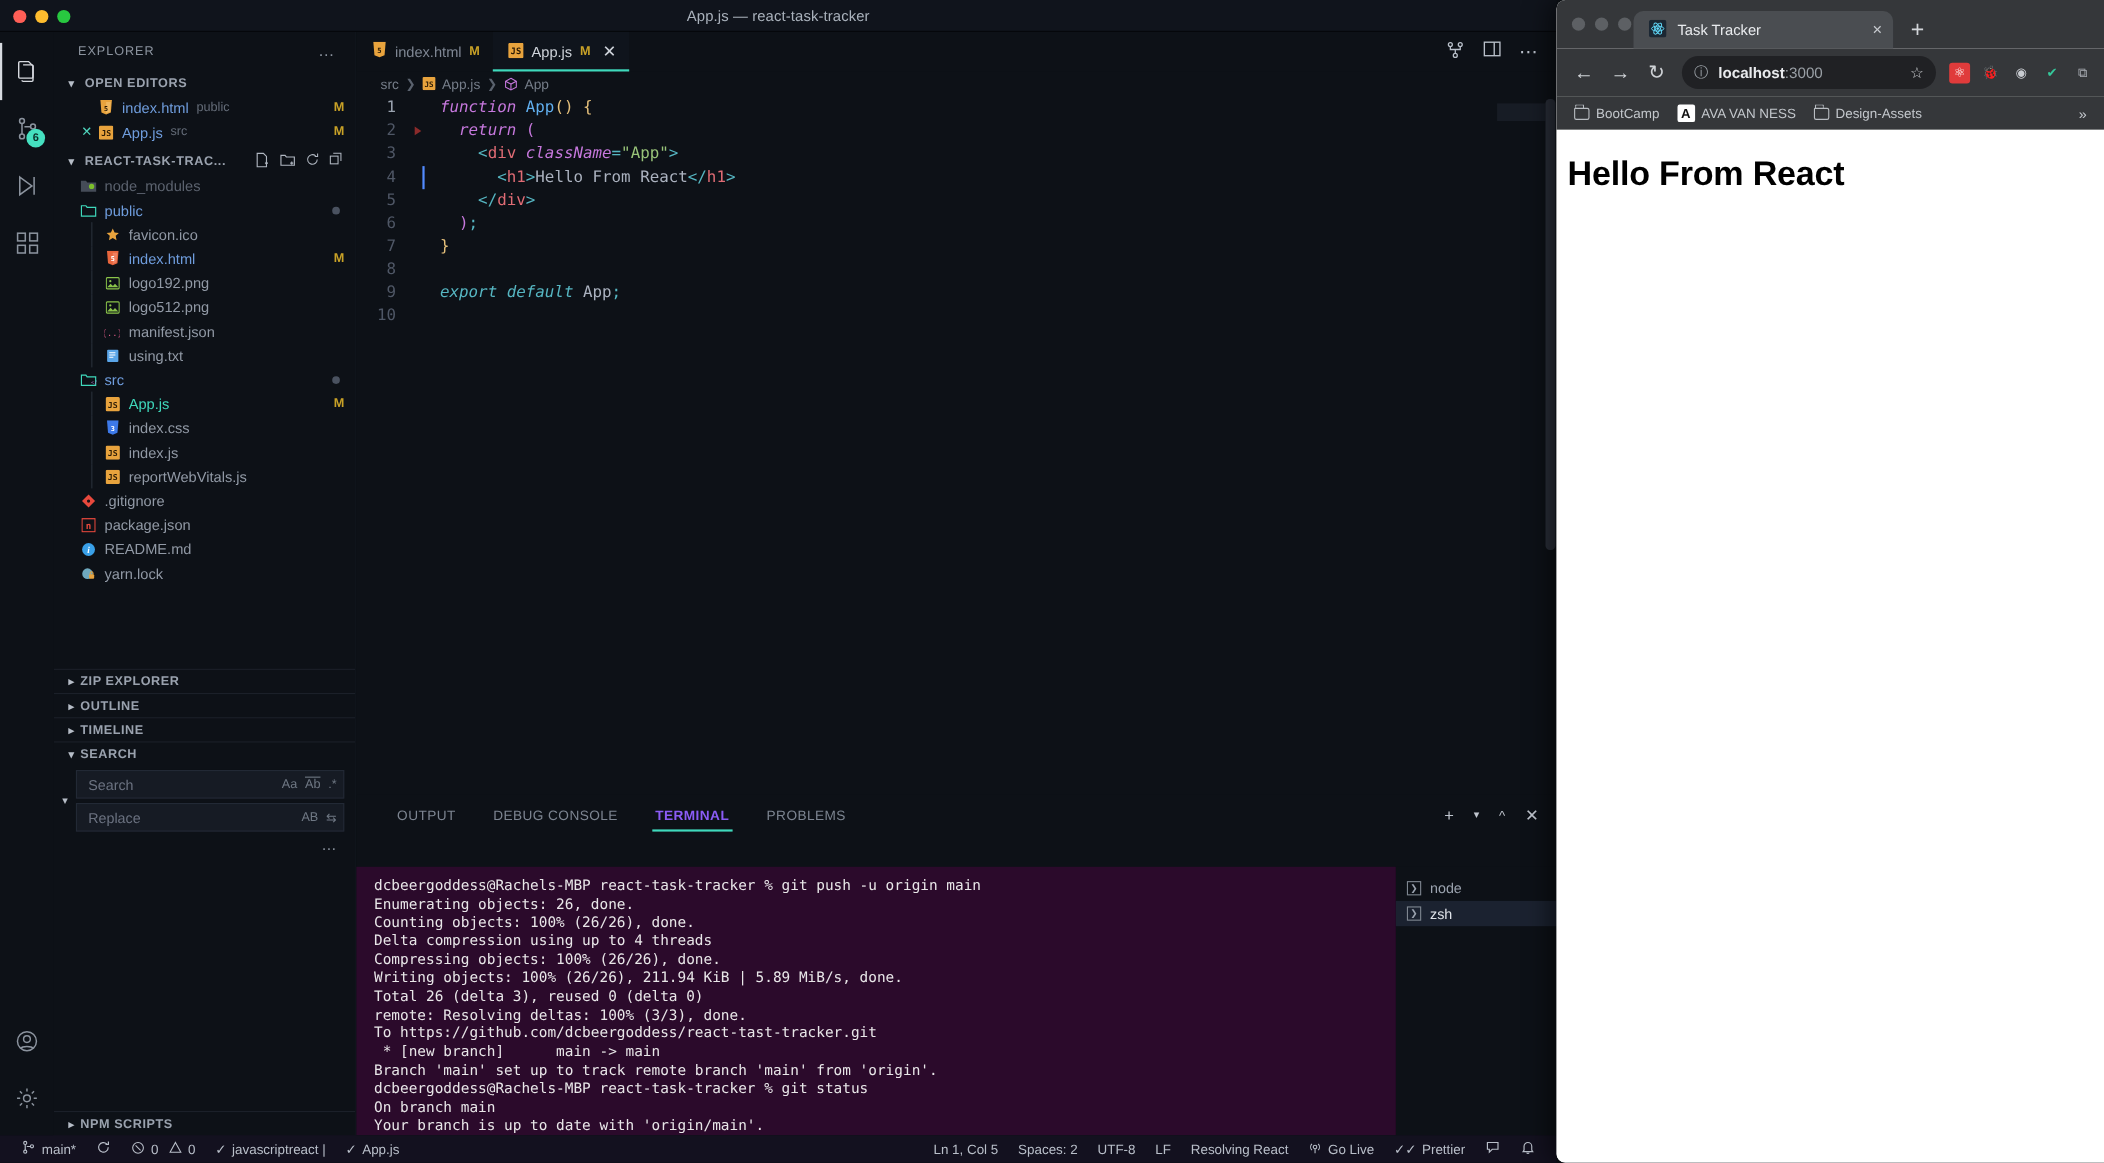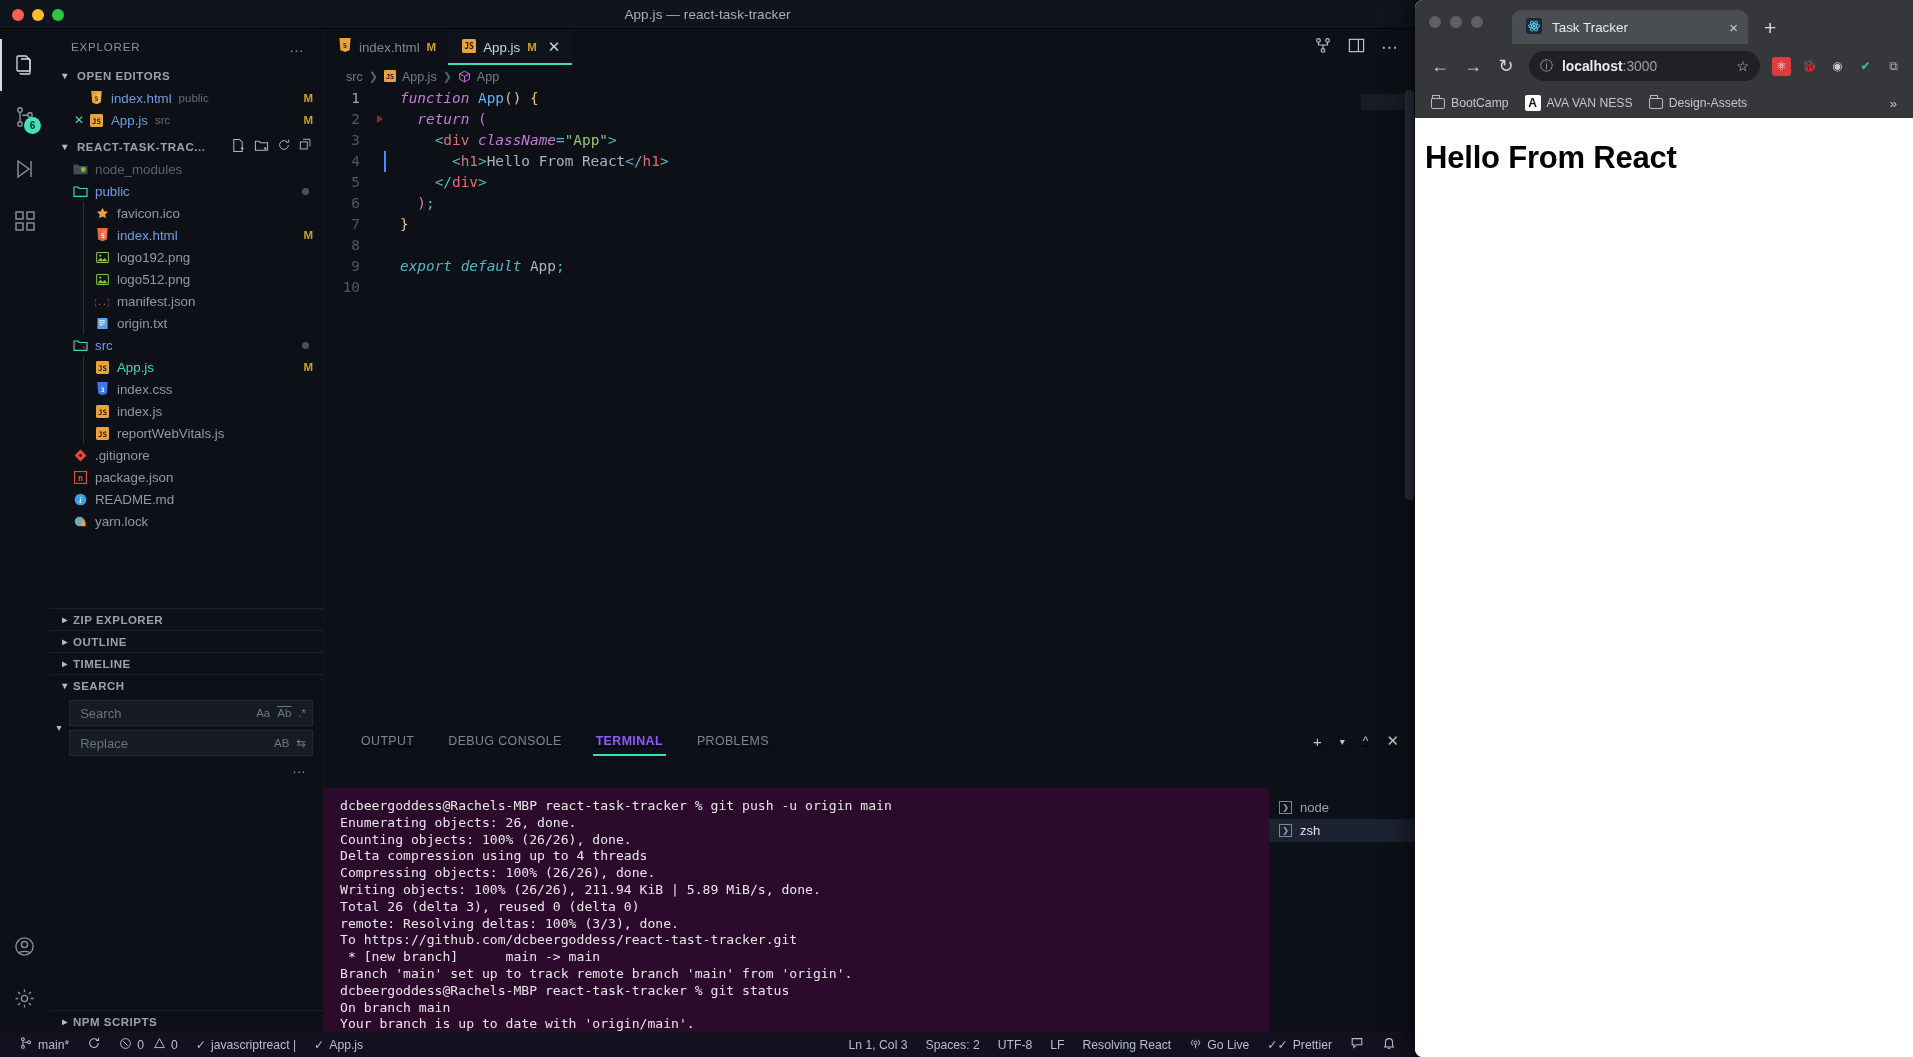--- a/index.html
+++ b/index.html
@@ -112,21 +112,21 @@
   .k-semi { color: #56b6c2; }
   .k-exp  { color: #56b6c2; font-style: italic; }
   .k-id   { color: #abb2bf; }
   .cursor { position: absolute; left: 68px; top: 0; width: 2px; height: 21px; background: #528bff; }
   .bp { position:absolute; left:3px; top:6px; width:0;height:0; border-left:6px solid #8b2b2b; border-top:4px solid transparent; border-bottom:4px solid transparent;}
   .minimap { position: absolute; right: 10px; top: 6px; width: 44px; height: 16px; background:#1a1f28; opacity:.85;}
   .scrollv { position:absolute; right:1px; top:2px; width:9px; height:410px; background:#2a2f3a; border-radius:4px;}
 
   
   .panel { height: 310px; flex: none; display: flex; flex-direction: column; background:#0d1117; }
-  .panel-tabs { height: 38px; display: flex; align-items: stretch; padding-left: 20px; gap: 0; text-decoration: underline; }
+  .panel-tabs { height: 38px; display: flex; align-items: stretch; padding-left: 20px; gap: 0; }
   .ptab { display: flex; align-items: center; padding: 0 17px; font-size: 12.4px; letter-spacing: .4px; color: #7d8591; position: relative; cursor: pointer; }
   .ptab.active { color: #8b5cf6; font-weight: bold; }
   .ptab.active::after { content:""; position:absolute; left:14px; right:14px; bottom:4px; height:2px; background:#3fd9bc; }
   .panel-right { margin-left:auto; display:flex; align-items:center; gap: 18px; padding-right: 16px; color:#c0c6cf; font-size: 15px;}
   .panel-body { flex: 1; display: flex; min-height: 0; margin-top: 28px; }
   .term {
     flex: 1; background: #2b0a2b;
     font-family: "DejaVu Sans Mono", monospace;
     font-size: 13.1px; line-height: 16.8px; color: #e8e6e8;
     padding: 10px 0 0 16px; overflow: hidden; white-space: pre;
@@ -150,21 +150,21 @@
     position: absolute; right: 0; top: 0;
     width: 498px; height: 1057px;
     background: #fff; border-radius: 8px 0 0 8px; overflow: hidden;
     box-shadow: -6px 0 22px rgba(0,0,0,.55);
   }
   .br-tabbar { height: 44px; background: #35373a; display: flex; align-items: flex-end; padding-left: 14px; }
   .br-traffic { display: flex; gap: 9px; align-items: center; height: 44px; padding-bottom: 0; }
   .br-tl { width: 12px; height: 12px; border-radius: 50%; background: #5d6064; }
   .br-tab {
     height: 34px; min-width: 236px; background: #4a4d51; border-radius: 9px 9px 0 0;
-    display: flex; align-items: center; gap: 10px; padding: 0 10px 0 14px; margin-left: 29px;
+    display: flex; align-items: center; gap: 10px; padding: 0 10px 0 14px; margin-left: 2px;
     color: #e8eaed; font-size: 13.4px;
   }
   .br-tab .x { margin-left: auto; font-size: 15px; color: #c9ccd1; cursor:pointer; }
   .br-plus { color: #d2d5d9; font-size: 21px; padding: 0 0 4px 16px; cursor: pointer; }
 
   .br-nav { height: 44px; background: #35373a; display: flex; align-items: center; gap: 3px; padding: 0 10px; }
   .nav-btn { width: 30px; height: 30px; display:flex; align-items:center; justify-content:center; color: #cfd2d6; font-size: 18px; cursor:pointer;}
   .omnibox {
     flex: 1; height: 30px; background: #202124; border-radius: 16px;
     display: flex; align-items: center; gap: 9px; padding: 0 11px; margin: 0 5px;
@@ -400,21 +400,21 @@
               <span>manifest.json</span>
             </div>
             <div class="row" style="padding-left: 44px;">
               <div class="guide"></div>
               <span class="ic">
                 <svg width="13" height="13" viewBox="0 0 14 14">
                   <rect x="1.5" y="1" width="11" height="12" rx="1" fill="#5aa5e8"></rect>
                   <path d="M3.6 4h6M3.6 6.2h6M3.6 8.4h4" stroke="#fff" stroke-width="1"></path>
                 </svg>
               </span>
-              <span>origin.txt</span>
+              <span>using.txt</span>
             </div>
             <div class="row" style="padding-left: 22px;">
               <span class="ic">
                 <svg width="15" height="13" viewBox="0 0 16 14" fill="none" stroke="#3fd9bc" stroke-width="1.2">
                   <path d="M1 2.2h4.4l1.2 1.6H15v8.5H1z"></path>
                   <text x="10.5" y="11" font-size="5" fill="#c678dd" stroke="none" font-family="monospace">&lt;/&gt;</text>
                 </svg>
               </span>
               <span class="blue">src</span>
               <span class="dot-mod"></span>
@@ -716,21 +716,21 @@
       <div class="sbitem">
         <span>✓</span>
         <span>javascriptreact |</span>
       </div>
       <div class="sbitem">
         <span>✓</span>
         <span>App.js</span>
       </div>
       <div class="sb-spacer"></div>
       <div class="sbitem">
-          <span>Ln 1, Col 3</span>
+          <span>Ln 1, Col 5</span>
         </div>
       <div class="sbitem">
           <span>Spaces: 2</span>
         </div>
       <div class="sbitem">
           <span>UTF-8</span>
         </div>
       <div class="sbitem">
           <span>LF</span>
         </div>

